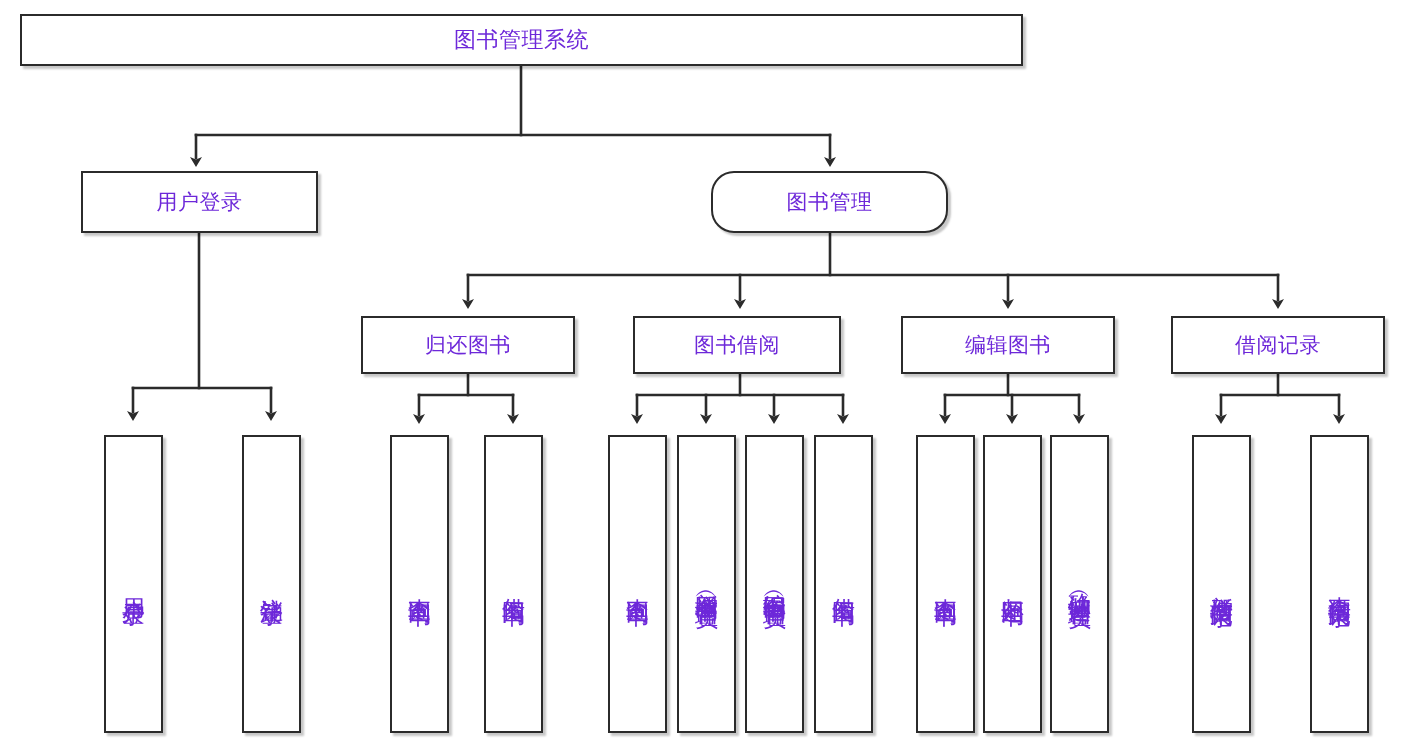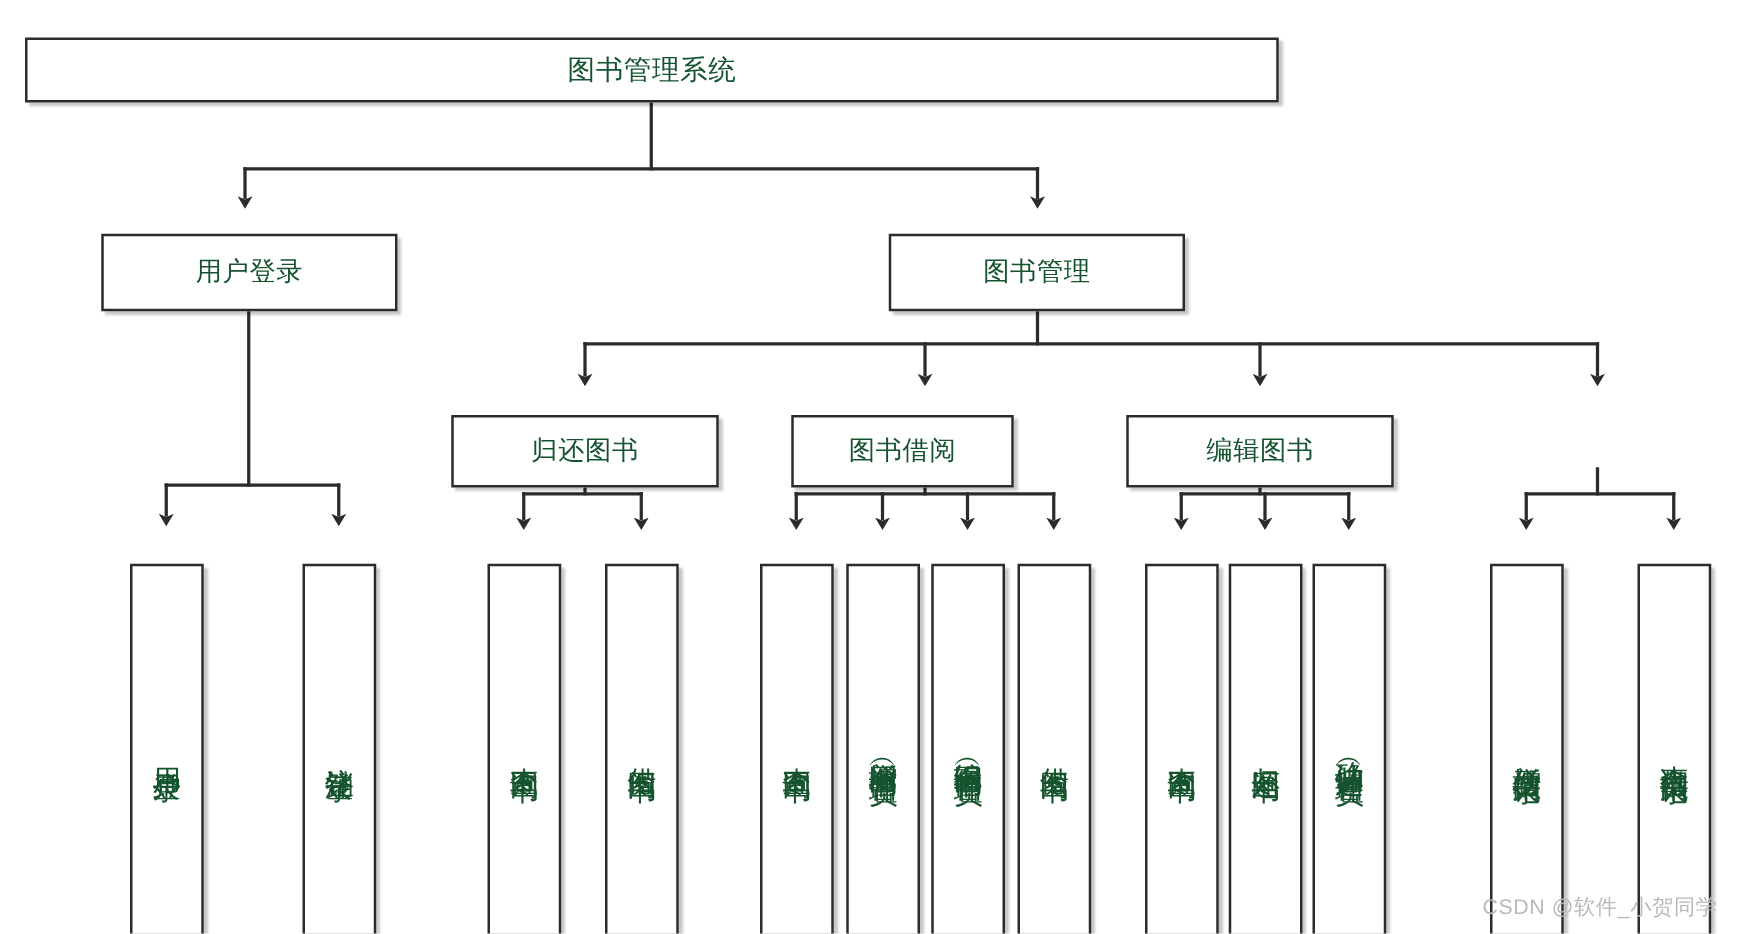--- a/index.html
+++ b/index.html
@@ -28,22 +28,21 @@
   }
   .node {
     position: absolute;
     box-sizing: border-box;
     background: #ffffff;
     border: 2px solid #2b2b2b;
     box-shadow: 3px 3px 2px rgba(0,0,0,0.22);
     display: flex;
     align-items: center;
     justify-content: center;
-    color: #14532d;
-    margin-top: 16px;
+    color: #6d28d9;
   }
   .node-label {
     display: block;
     text-align: center;
     line-height: 1.18;
     letter-spacing: 0.5px;
   }
   
   .node.h .node-label {
     writing-mode: horizontal-tb;
@@ -128,33 +127,36 @@
     </g>
   </svg>
 
   <div class="node h root" style="left:20px; top:14px; width:1003px; height:52px;">
     <span class="node-label">图书管理系统</span>
   </div>
 
   <div class="node h" style="left:81px; top:171px; width:237px; height:62px;">
     <span class="node-label">用户登录</span>
   </div>
-  <div class="node h" style="left:711px; top:171px; width:237px; height:62px;">
+  <div class="node h" style="left:711px; top:171px; width:237px; height:62px;border-radius:23px;">
     <span class="node-label">图书管理</span>
   </div>
 
   <div class="node h" style="left:361px; top:316px; width:214px; height:58px;">
     <span class="node-label">归还图书</span>
   </div>
-  <div class="node h" style="left:633px; top:316px; width:178px; height:58px;">
+  <div class="node h" style="left:633px; top:316px; width:208px; height:58px;">
     <span class="node-label">图书借阅</span>
   </div>
   <div class="node h" style="left:901px; top:316px; width:214px; height:58px;">
     <span class="node-label">编辑图书</span>
   </div>
+  <div class="node h" style="left:1171px; top:316px; width:214px; height:58px;">
+    <span class="node-label">借阅记录</span>
+  </div>
 
   <div class="node v" style="left:104px; top:435px; width:59px; height:298px;">
     <span class="node-label">用户登录</span>
   </div>
   <div class="node v" style="left:242px; top:435px; width:59px; height:298px;">
     <span class="node-label">注销登录</span>
   </div>
 
   <div class="node v" style="left:390px; top:435px; width:59px; height:298px;">
     <span class="node-label">查询图书</span>
@@ -186,15 +188,14 @@
     <span class="node-label">确认归还（管理员）</span>
   </div>
 
   <div class="node v" style="left:1192px; top:435px; width:59px; height:298px;">
     <span class="node-label">新增借阅记录</span>
   </div>
   <div class="node v" style="left:1310px; top:435px; width:59px; height:298px;">
     <span class="node-label">查询借阅记录</span>
   </div>
 
-  <div class="watermark">CSDN @软件_小贺同学</div>
 
 </div>
 
 </body></html>

